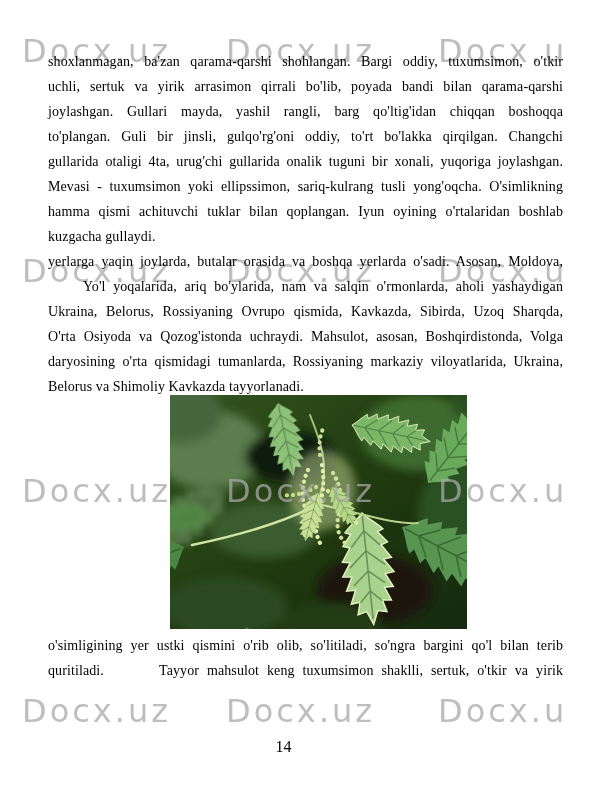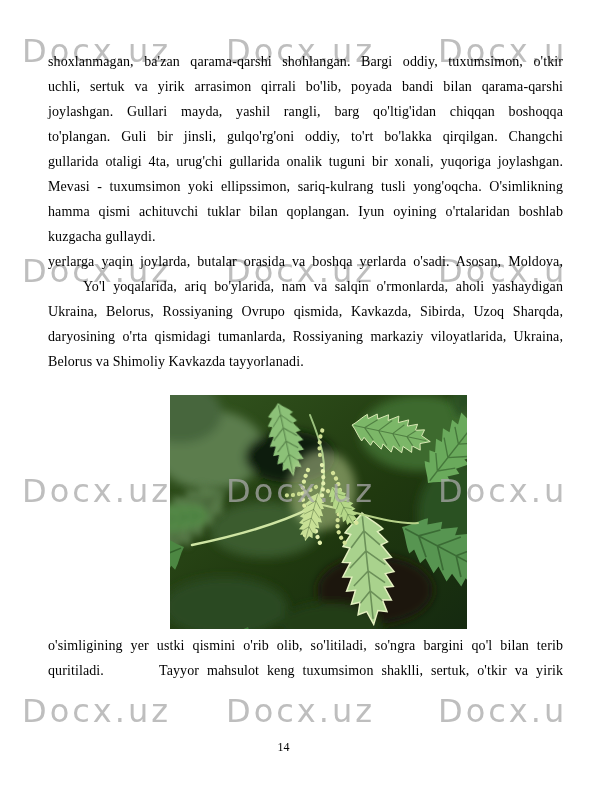--- a/index.html
+++ b/index.html
@@ -39,21 +39,21 @@
     height:25px;line-height:25px;font-size:14px;
     white-space:nowrap;
     text-align:justify;text-align-last:justify;
     letter-spacing:0.1px;
   }
   .line.last{text-align:center;text-align-last:left;}
   .line.ind{text-indent:35px;}
   .pageno{
     position:absolute;left:0;right:0;top:739px;
     text-align:center;padding-left:3px;
-    font-size:12px;line-height:16px;
+    font-size:16px;line-height:16px;
   }
 </style>
 </head>
 <body>
 
 <div class="page">
 
   <div class="photo">
     <svg width="297" height="234" viewBox="0 0 297 234" xmlns="http://www.w3.org/2000/svg">
       <defs>
@@ -147,20 +147,21 @@
       <div class="line">uchli, sertuk va yirik arrasimon qirrali bo'lib, poyada bandi bilan qarama-qarshi</div>
       <div class="line">joylashgan. Gullari mayda, yashil rangli, barg qo'ltig'idan chiqqan boshoqqa</div>
       <div class="line">to'plangan. Guli bir jinsli, gulqo'rg'oni oddiy, to'rt bo'lakka qirqilgan. Changchi</div>
       <div class="line">gullarida otaligi 4ta, urug'chi gullarida onalik tuguni bir xonali, yuqoriga joylashgan.</div>
       <div class="line">Mevasi - tuxumsimon yoki ellipssimon, sariq-kulrang tusli yong'oqcha. O'simlikning</div>
       <div class="line">hamma qismi achituvchi tuklar bilan qoplangan. Iyun oyining o'rtalaridan boshlab</div>
       <div class="line last">kuzgacha gullaydi.</div>
       <div class="line">yerlarga yaqin joylarda, butalar orasida va boshqa yerlarda o'sadi. Asosan, Moldova,</div>
       <div class="line ind">Yo'l yoqalarida, ariq bo'ylarida, nam va salqin o'rmonlarda, aholi yashaydigan</div>
       <div class="line">Ukraina, Belorus, Rossiyaning Ovrupo qismida, Kavkazda, Sibirda, Uzoq Sharqda,</div>
+      <div class="line">O'rta Osiyoda va Qozog'istonda uchraydi. Mahsulot, asosan, Boshqirdistonda, Volga</div>
       <div class="line">daryosining o'rta qismidagi tumanlarda, Rossiyaning markaziy viloyatlarida, Ukraina,</div>
       <div class="line last">Belorus va Shimoliy Kavkazda tayyorlanadi.</div>
     </div>
 
     <div class="tblock b2">
       <div class="line">o'simligining yer ustki qismini o'rib olib, so'litiladi, so'ngra bargini qo'l bilan terib</div>
       <div class="line">quritiladi.&nbsp;&nbsp;&nbsp;&nbsp;&nbsp;&nbsp; Tayyor mahsulot keng tuxumsimon shaklli, sertuk, o'tkir va yirik</div>
     </div>
 
     <div class="pageno">14</div>

